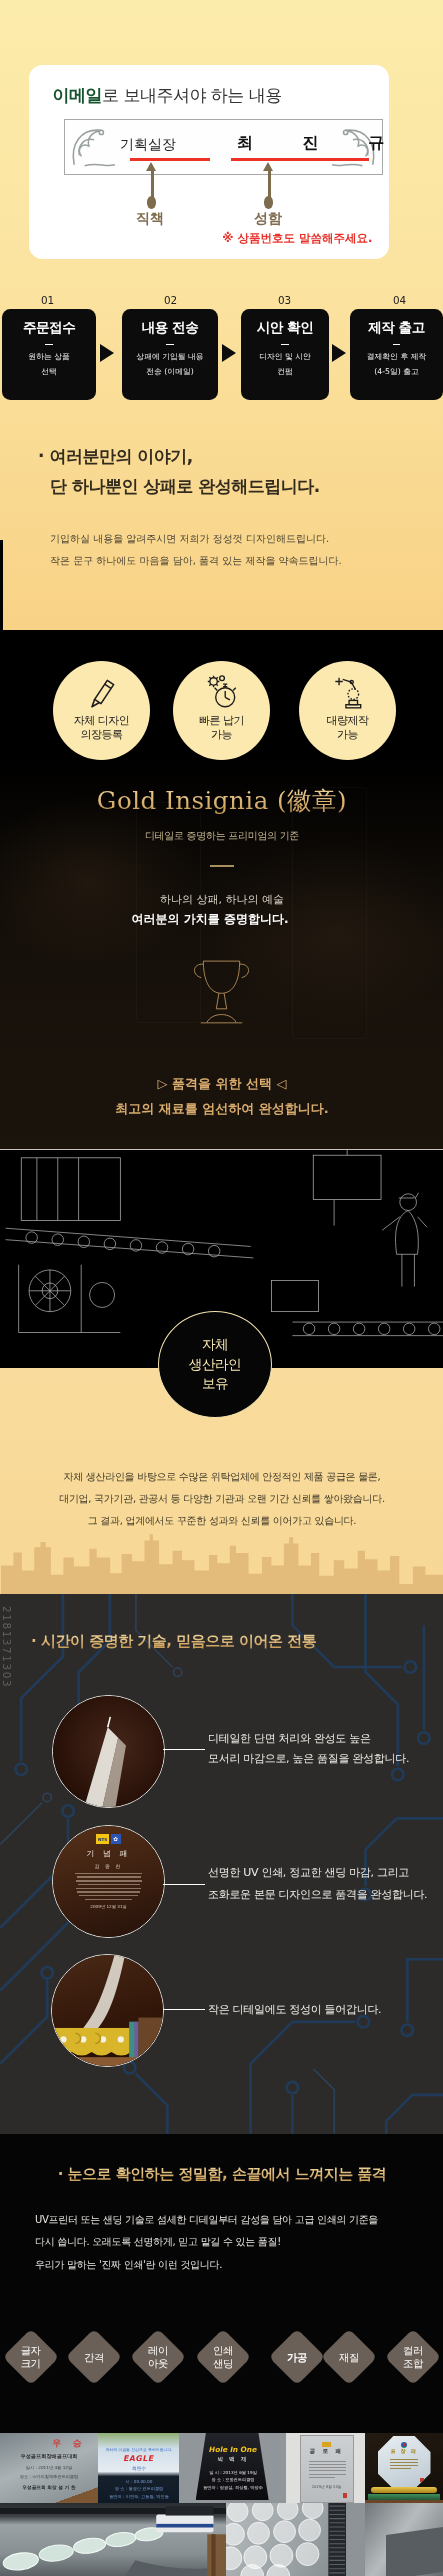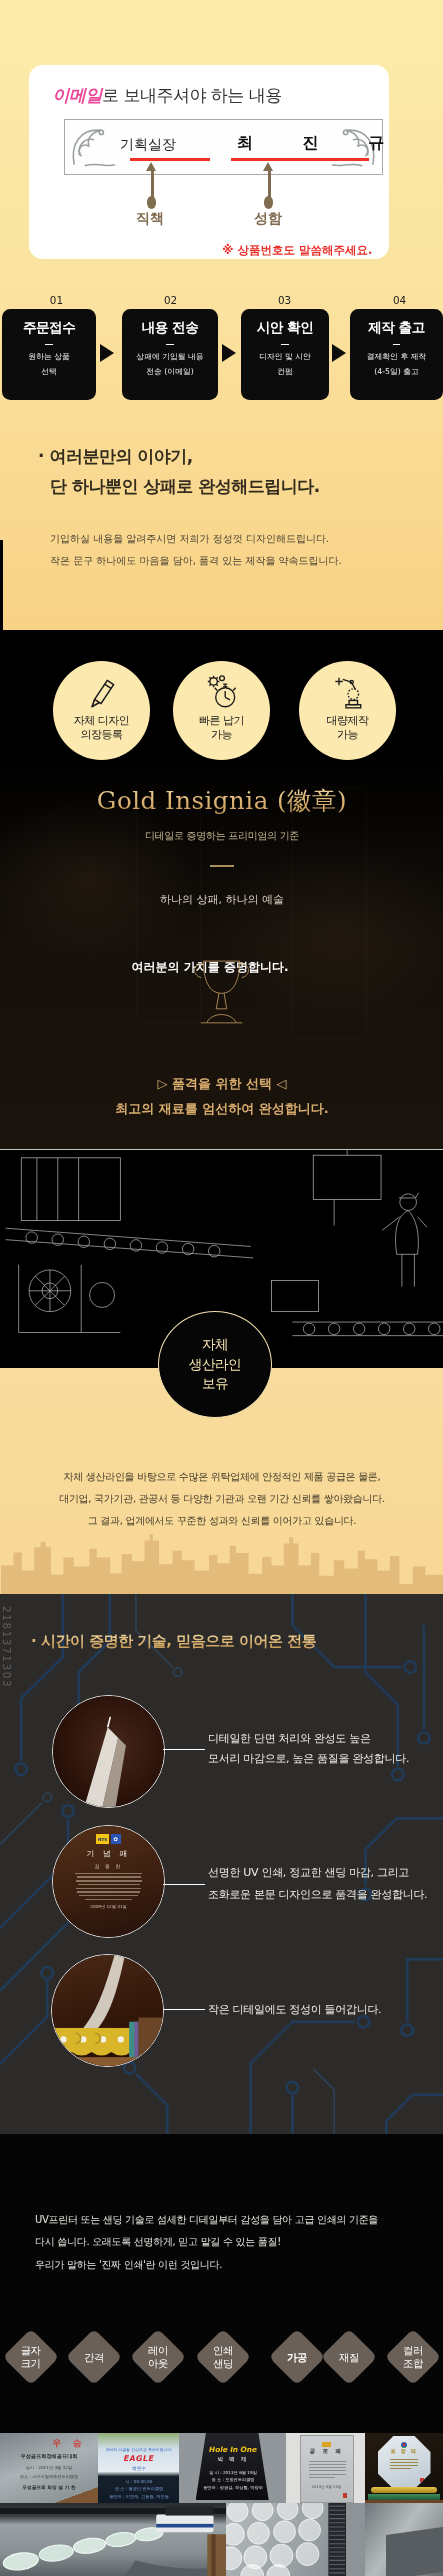--- a/index.html
+++ b/index.html
@@ -7,21 +7,21 @@
         font-family:"DejaVu Sans","Liberation Sans",sans-serif;}
   .abs{position:absolute;}
   .ctr{text-align:center;}
   .goldtxt{background:linear-gradient(180deg,#f3dca6 0%,#d9b170 55%,#c2944f 100%);
            -webkit-background-clip:text;background-clip:text;color:transparent;}
   
   .sec1{left:0;top:0;width:444px;height:630px;
         background:linear-gradient(180deg,#fcecab 0%,#fbe3a0 45%,#f8d286 100%);}
   .card{left:29px;top:65px;width:360px;height:194px;background:#fff;border-radius:13.6px;}
   .card-title{left:23.5px;top:19px;font-size:17px;color:#343434;letter-spacing:-0.5px;}
-  .card-title b{color:#ec4899;font-style:italic;}
+  .card-title b{color:#14532d;}
   .cert{left:35px;top:54px;width:317px;height:54px;background:#fefefe;border:1px solid #a8a8a8;}
   .cert-pos{left:55px;top:15.7px;font-size:14px;color:#222;font-family:"DejaVu Serif","Liberation Serif",serif;}
   .cert-name{left:172px;top:12.5px;width:141px;font-size:16px;font-weight:bold;letter-spacing:22px;color:#111;
              font-family:"DejaVu Serif","Liberation Serif",serif;white-space:nowrap;}
   .redline{height:2.6px;background:#ee3226;top:38px;}
   .arrow-shaft{width:2.6px;height:27px;background:#7f6b4d;}
   .arrow-head{width:0;height:0;border-left:5.7px solid transparent;border-right:5.7px solid transparent;
               border-bottom:9.4px solid #7f6b4d;}
   .arrow-dot{width:9.4px;height:12.5px;border-radius:50%;background:#7f6b4d;}
   .arrow-label{font-size:14px;font-weight:bold;color:#7f6b4d;}
@@ -46,21 +46,21 @@
   .ghost{border:0.5px solid rgba(255,255,255,.05);border-radius:3.1px;}
   .feat-circle{top:31px;width:97px;height:99px;border-radius:50%;background:#fce9b0;
                display:flex;flex-direction:column;align-items:center;}
   .feat-circle svg{margin-top:11.5px;}
   .feat-label{margin-top:3.1px;font-size:11px;color:#191919;text-align:center;line-height:1.35;letter-spacing:-0.5px;}
   .brand-title{left:0;top:154px;width:444px;font-size:24.5px;
                font-family:"DejaVu Serif","Liberation Serif",serif;letter-spacing:0.5px;}
   .brand-sub{left:0;top:199px;width:444px;font-size:10px;color:#c9ba95;letter-spacing:-0.3px;}
   .brand-div{left:210px;top:235px;width:24px;height:2.1px;background:#a98f5e;}
   .brand-l1{left:0;top:262px;width:444px;font-size:11px;color:#dcd6c9;}
-  .brand-l2{left:0;top:281px;width:420px;font-size:12px;font-weight:bold;color:#fff;margin-top:48px;}
+  .brand-l2{left:0;top:281px;width:420px;font-size:12px;font-weight:bold;color:#fff;}
   .brand-s1{left:0;top:445px;width:444px;font-size:13px;font-weight:bold;color:#d8ac6e;}
   .brand-s2{left:0;top:470px;width:444px;font-size:13px;font-weight:bold;color:#d8ac6e;}
   
   .sec3{left:0;top:1149px;width:444px;height:219px;background:#000;border-top:1px solid #c6c3be;}
   
   .badge{left:158px;top:1311px;width:112px;height:105px;border-radius:50%;background:#060606;
          border:1px solid #f3e3ae;z-index:5;display:flex;flex-direction:column;justify-content:center;
          text-align:center;color:#f7e7b2;font-size:13.6px;line-height:1.45;letter-spacing:-0.5px;}
   
   .sec4{left:0;top:1368px;width:444px;height:226px;background:linear-gradient(180deg,#f9dc9d,#f7d795);}
@@ -134,24 +134,24 @@
 
       <div class="abs arrow-head" style="left:117px;top:97px;"></div>
       <div class="abs arrow-shaft" style="left:122px;top:106px;"></div>
       <div class="abs arrow-dot" style="left:118px;top:131px;"></div>
       <div class="abs arrow-head" style="left:234px;top:97px;"></div>
       <div class="abs arrow-shaft" style="left:239px;top:106px;"></div>
       <div class="abs arrow-dot" style="left:235px;top:131px;"></div>
 
       <div class="abs arrow-label" style="left:107px;top:145px;">직책</div>
       <div class="abs arrow-label" style="left:225px;top:145px;">성함</div>
-      <div class="abs red-note" style="right:16.7px;top:166px;margin-top:12px;">※ 상품번호도 말씀해주세요.</div>
-    </div>
-
-    <div class="abs step-num" style="left:32px;text-align:right;">01</div>
+      <div class="abs red-note" style="right:16.7px;top:166px;">※ 상품번호도 말씀해주세요.</div>
+    </div>
+
+    <div class="abs step-num" style="left:32px;">01</div>
     <div class="abs step-num" style="left:155px;">02</div>
     <div class="abs step-num" style="left:269px;">03</div>
     <div class="abs step-num" style="left:384px;">04</div>
 
     <div class="abs step-box" style="left:2.1px;width:94px;">
       <div class="t">주문접수</div>
       <div class="dash"></div>
       <div class="d"><span>원하는 상품</span><br>
           <span>선택</span></div>
     </div>
@@ -399,20 +399,21 @@
           <rect x="0" y="196" width="213" height="17" fill="#8a5a33"></rect>
           <rect x="166" y="120" width="47" height="76" fill="#6b4527"></rect>
         </svg>
       </div>
     </div>
     <div class="abs conn" style="left:163px;top:415px;width:42px;"></div>
     <div class="abs ftext" style="left:208px;top:408px;">작은 디테일에도 정성이 들어갑니다.</div>
   </div>
 
   <div class="abs sec6">
+    <div class="abs sec6-title goldtxt">· 눈으로 확인하는 정밀함, 손끝에서 느껴지는 품격</div>
     <div class="abs para" style="top:79px;">UV프린터 또는 샌딩 기술로 섬세한 디테일부터 감성을 담아 고급 인쇄의 기준을</div>
     <div class="abs para" style="top:101px;">다시 씁니다. 오래도록 선명하게, 믿고 맡길 수 있는 품질!</div>
     <div class="abs para" style="top:124px;">우리가 말하는 '진짜 인쇄'란 이런 것입니다.</div>
   </div>
 
   <div class="abs diamond-w" style="left:2.6px;">
       <div class="shape"></div>
       <div class="lab">
         <span>글자</span>
         <span>크기</span>

